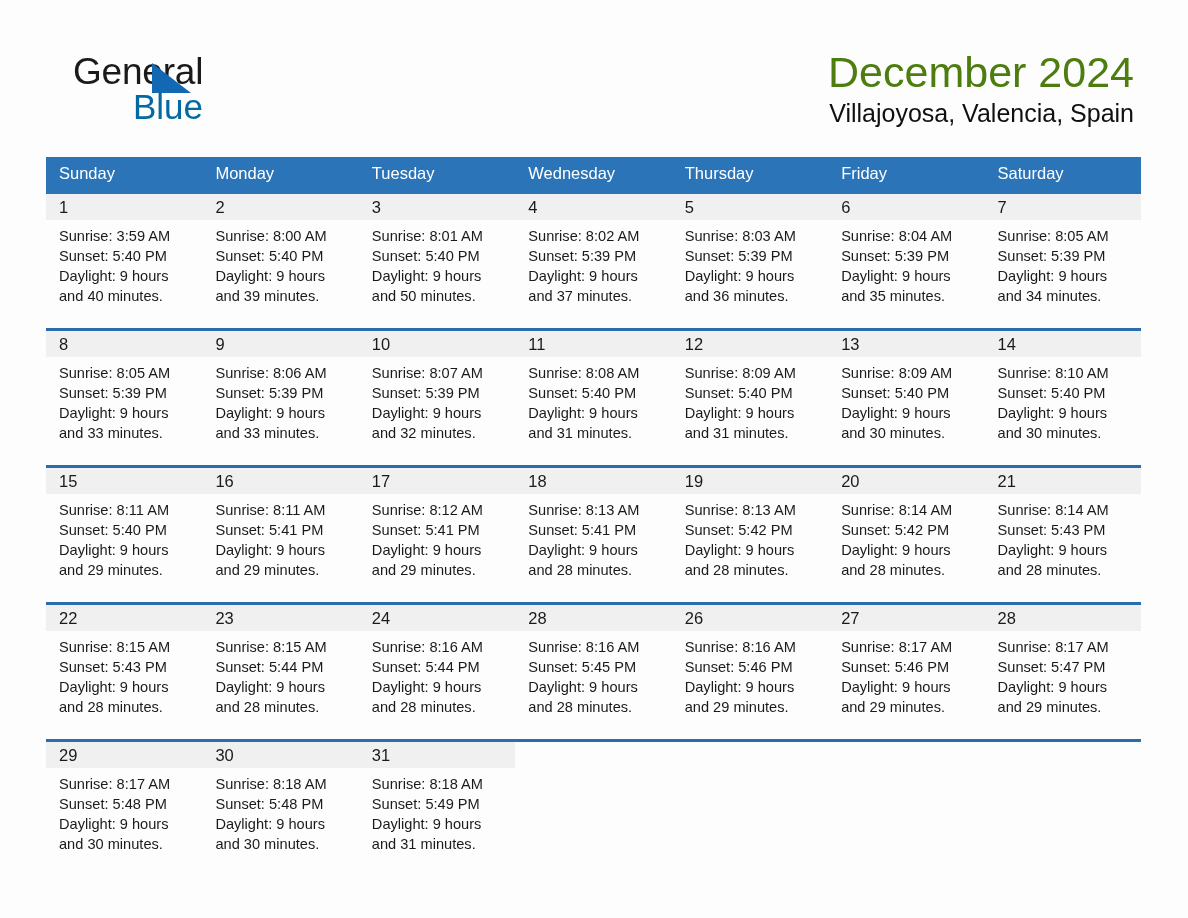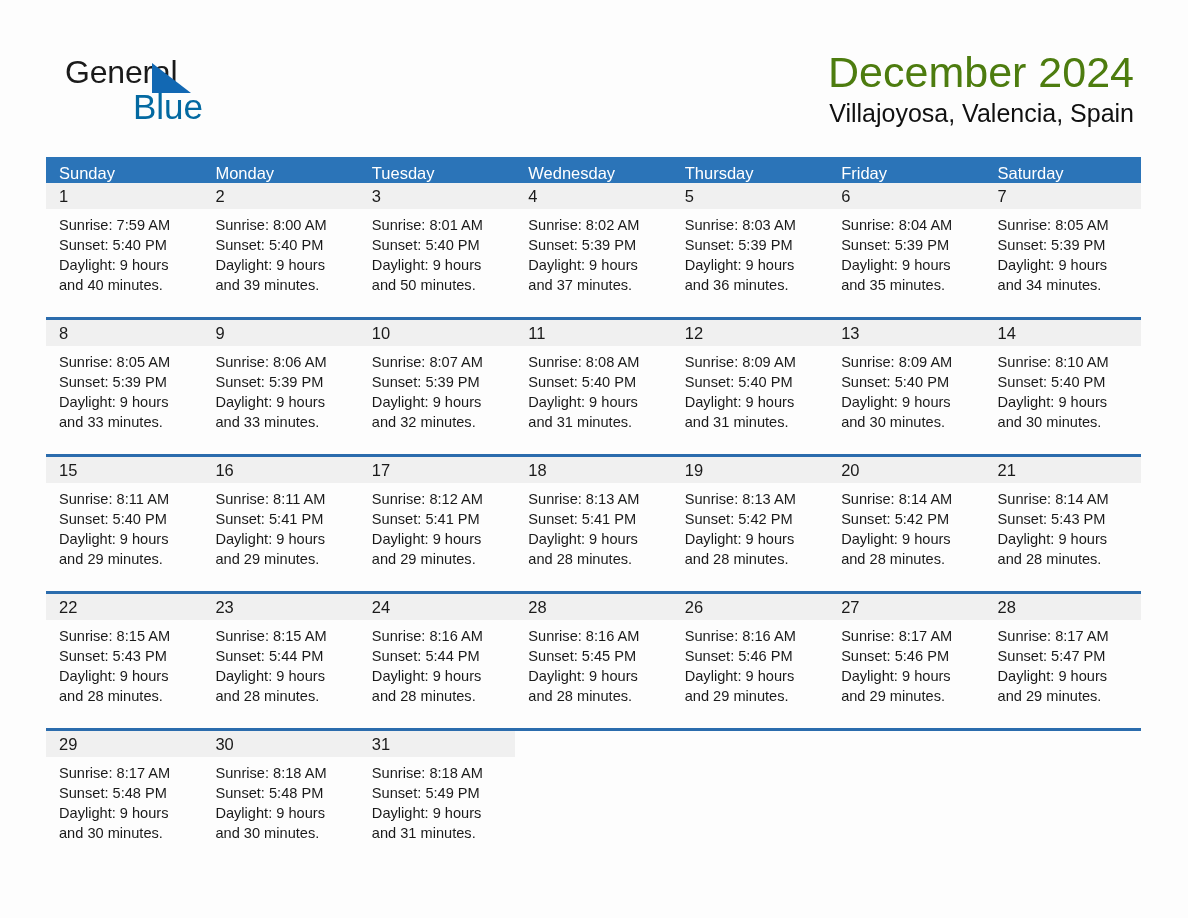--- a/index.html
+++ b/index.html
@@ -33,23 +33,23 @@
 
   .logo {
     position: absolute;
     left: 57px;
     top: 52px;
     width: 260px;
     height: 72px;
   }
   .logo-general {
     position: absolute;
-    left: 8px;
+    left: 16px;
     top: 0;
-    font-size: 32px;
+    font-size: 37px;
     line-height: 40px;
     color: #1a1a1a;
     letter-spacing: -0.2px;
     font-weight: 400;
   }
   .logo-tri {
     position: absolute;
     left: 95px;
     top: 11px;
     width: 0;
@@ -94,21 +94,21 @@
     position: absolute;
     left: 46px;
     top: 157px;
     width: 1095px;
   }
 
   .weekdays {
     display: grid;
     grid-template-columns: repeat(7, 1fr);
     background: #2b74b8;
-    height: 26px;
+    height: 37px;
   }
   .weekday {
     color: #ffffff;
     font-size: 16.5px;
     line-height: 33px;
     padding-left: 13px;
     box-sizing: border-box;
     white-space: nowrap;
     overflow: hidden;
   }
@@ -198,21 +198,21 @@
             <div class="daynum-cell filled">1</div>
             <div class="daynum-cell filled">2</div>
             <div class="daynum-cell filled">3</div>
             <div class="daynum-cell filled">4</div>
             <div class="daynum-cell filled">5</div>
             <div class="daynum-cell filled">6</div>
             <div class="daynum-cell filled">7</div>
           </div>
           <div class="week-body">
             <div class="day-cell">
-              <div class="day-line">Sunrise: 7:59 AM</div>
+              <div class="day-line">Sunrise: 3:59 AM</div>
               <div class="day-line">Sunset: 5:40 PM</div>
               <div class="day-line">Daylight: 9 hours</div>
               <div class="day-line">and 40 minutes.</div>
             </div>
             <div class="day-cell">
               <div class="day-line">Sunrise: 8:00 AM</div>
               <div class="day-line">Sunset: 5:40 PM</div>
               <div class="day-line">Daylight: 9 hours</div>
               <div class="day-line">and 39 minutes.</div>
             </div>

